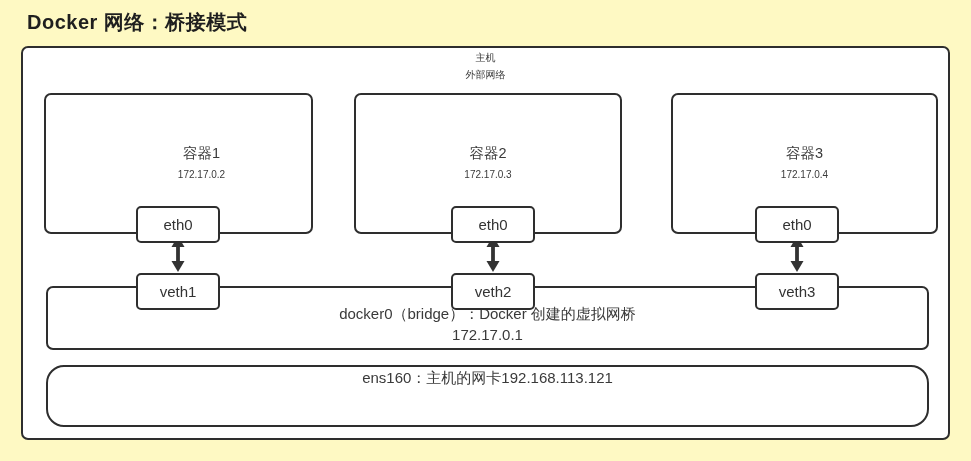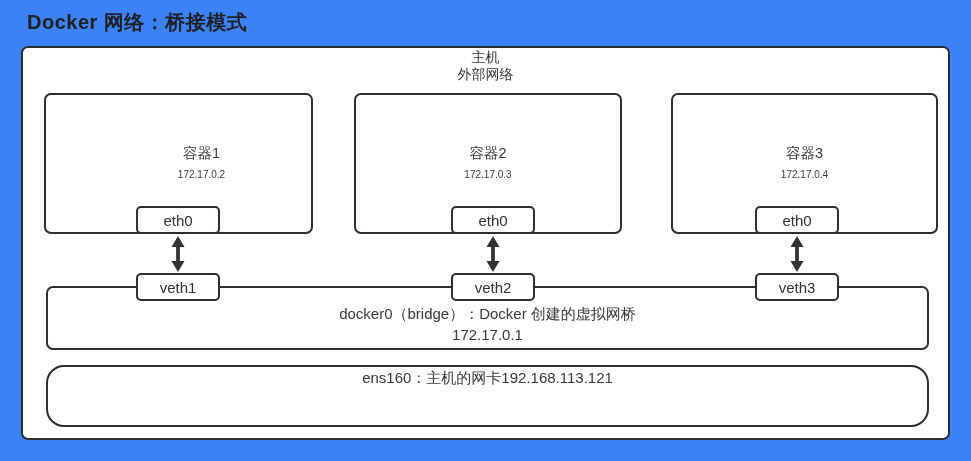--- a/index.html
+++ b/index.html
@@ -3,49 +3,49 @@
 <meta charset="utf-8">
 <style>
   * { margin: 0; padding: 0; box-sizing: border-box; }
   html, body { background: #ffffff; }
   body {
     width: 971px; height: 461px;
     font-family: "Liberation Sans", "DejaVu Sans", sans-serif;
     color: #3a3a3a;
     overflow: hidden;
   }
-  .canvas { position: relative; width: 971px; height: 461px; background: #3b82f6; }
+  .canvas { position: relative; width: 971px; height: 461px; background: #fef9c3; }
 
   .title {
     position: absolute; left: 27px; top: 9px;
     font-size: 20px; font-weight: 700; color: #1f1f1f;
     letter-spacing: 0.5px;
   }
 
   .box { border: 2px solid #2e2e2e; background: #ffffff; position: absolute; }
 
   .outer-box { left: 21px; top: 46px; width: 929px; height: 394px; border-radius: 7px; }
 
   .host-label {
     position: absolute; left: 21px; top: 49px; width: 929px;
-    text-align: center; font-size: 14px; line-height: 17px; color: #3a3a3a;
+    text-align: center; font-size: 10px; line-height: 17px; color: #3a3a3a;
   }
 
   .container-box {
     top: 93px; height: 141px; border-radius: 7px;
     display: flex; flex-direction: column; align-items: center; justify-content: center;
     font-size: 14.5px; line-height: 22px; color: #3a3a3a;
   }
   .container-box .cip { font-size: 10px; }
   .c1 { left: 44px;  width: 269px; padding-left: 46px; }
   .c2 { left: 354px; width: 268px; }
   .c3 { left: 661px; width: 267px; margin-left: 10px; }
 
   .port-box {
-    width: 84px; height: 28px; border-radius: 5px; z-index: 3;
+    width: 84px; height: 37px; border-radius: 5px; z-index: 3;
     display: flex; align-items: center; justify-content: center;
     font-size: 15px; color: #333333; background: #ffffff;
   }
   .eth  { top: 206px; }
   .veth { top: 273px; }
   .col1 { left: 136px; }
   .col2 { left: 451px; }
   .col3 { left: 755px; }
 
   .arrow { position: absolute; top: 236px; width: 16px; height: 36px; z-index: 2; }

